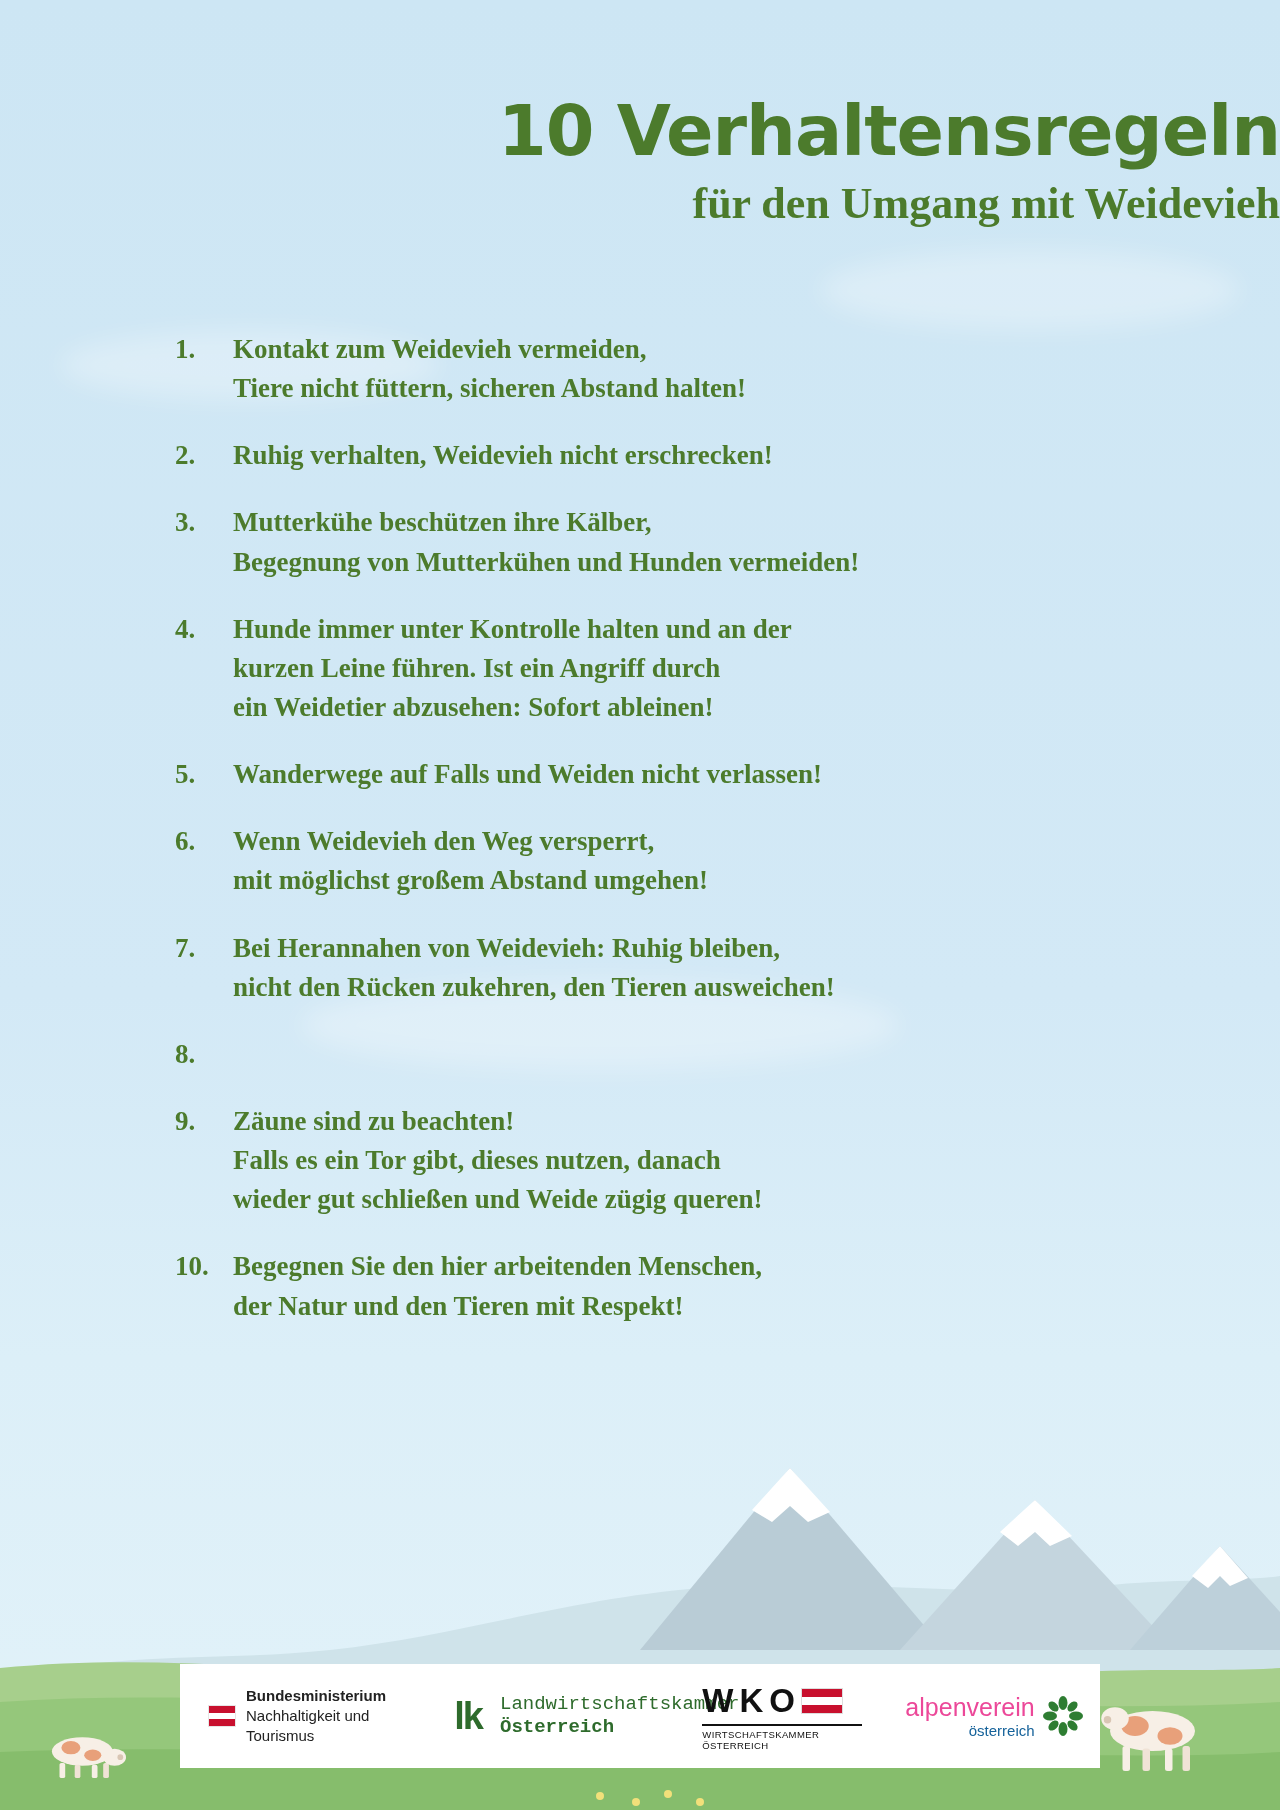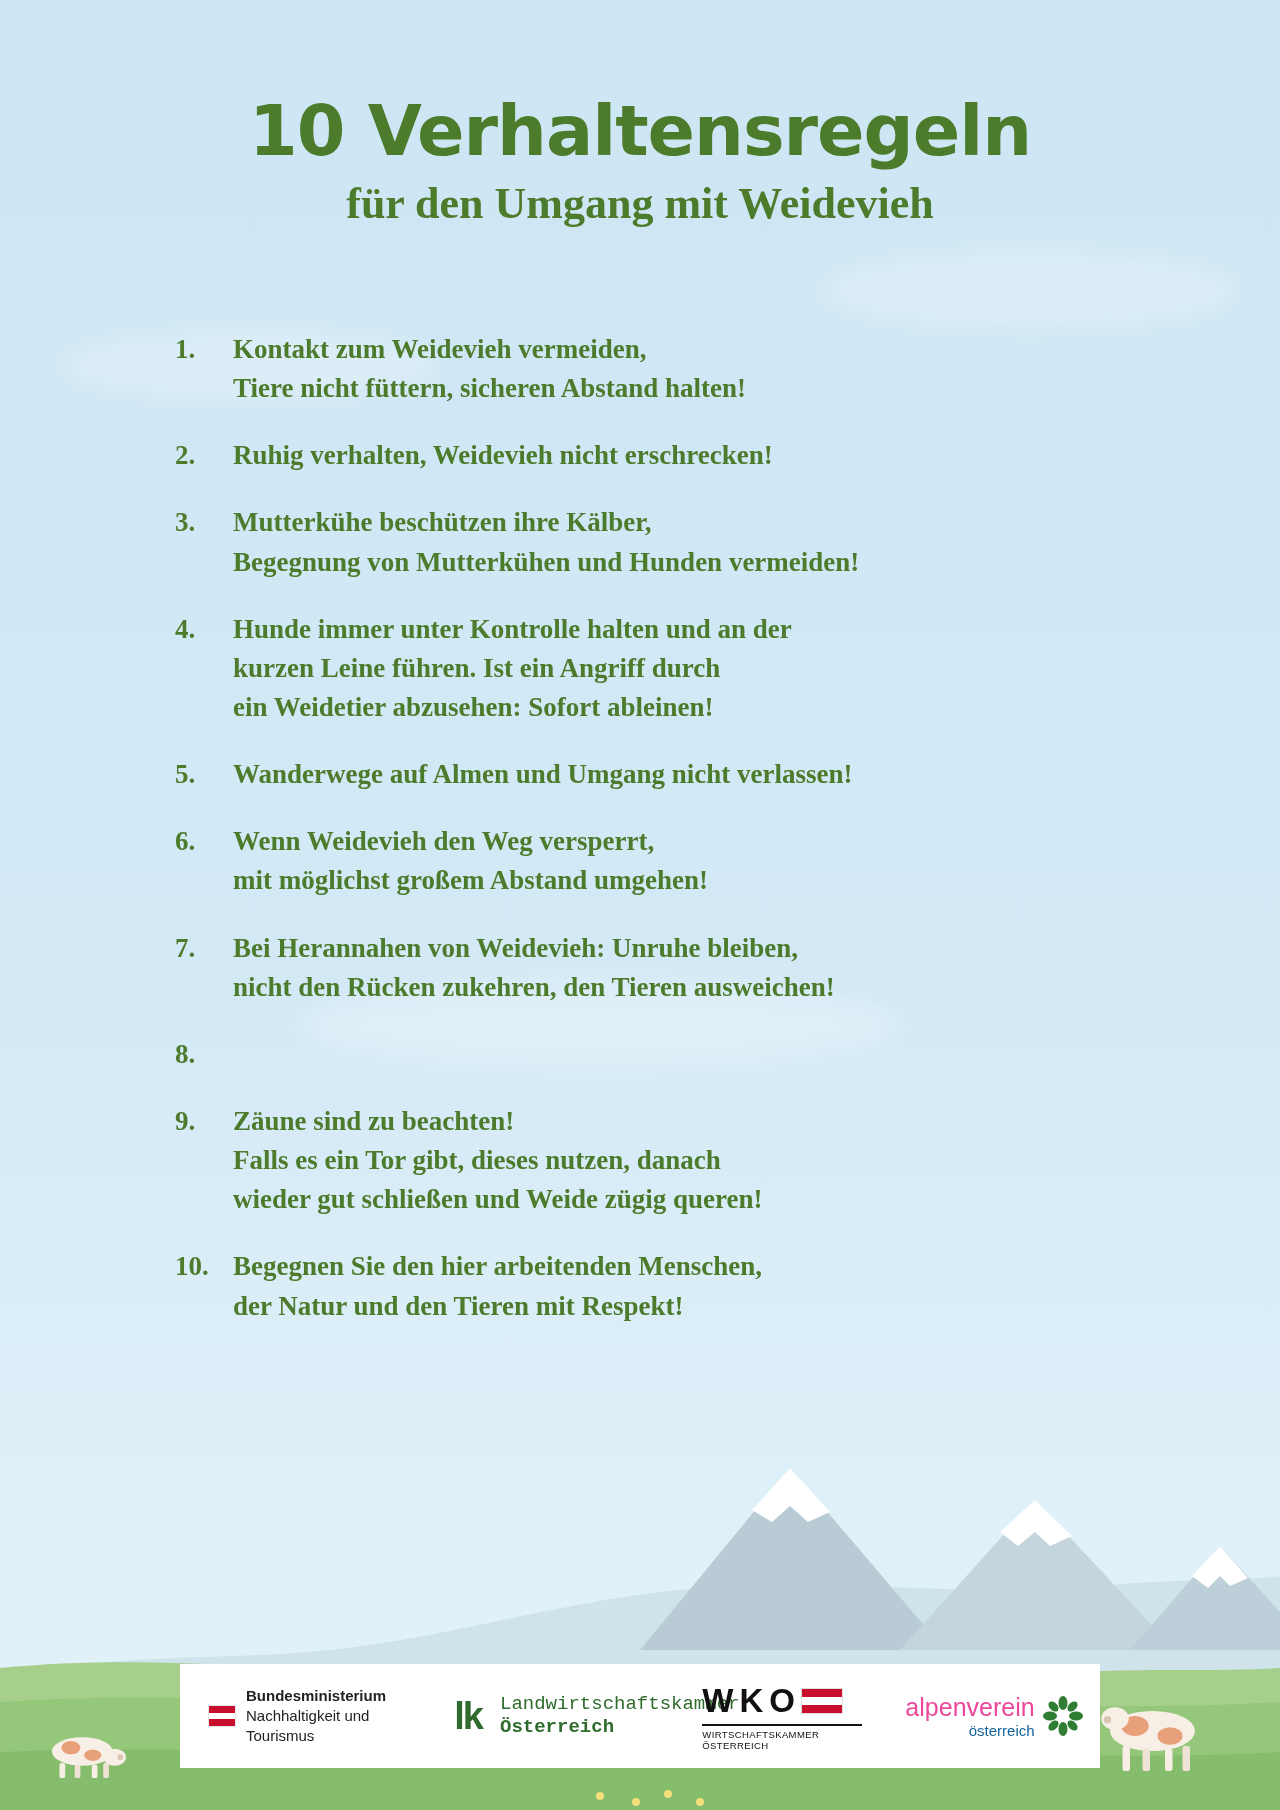--- a/index.html
+++ b/index.html
@@ -37,21 +37,21 @@
     width: 1280px;
     height: 460px;
   }
 
   
   .headline {
     position: absolute;
     top: 96px;
     left: 0;
     width: 1280px;
-    text-align: center;
+    text-align: right;
     color: #4b7a2b;
   }
   .headline .line1 {
     font-family: "DejaVu Sans", sans-serif;
     font-weight: bold;
     font-size: 70px;
     letter-spacing: -1px;
     line-height: 1.0;
     color: #4c7b2c;
   }
@@ -285,30 +285,30 @@
 Begegnung von Mutterkühen und Hunden vermeiden!</div>
     </div>
     <div class="rule">
       <div class="num">4.</div>
       <div class="txt">Hunde immer unter Kontrolle halten und an der
 kurzen Leine führen. Ist ein Angriff durch
 ein Weidetier abzusehen: Sofort ableinen!</div>
     </div>
     <div class="rule">
       <div class="num">5.</div>
-      <div class="txt">Wanderwege auf Almen und Umgang nicht verlassen!</div>
+      <div class="txt">Wanderwege auf Falls und Weiden nicht verlassen!</div>
     </div>
     <div class="rule">
       <div class="num">6.</div>
       <div class="txt">Wenn Weidevieh den Weg versperrt,
 mit möglichst großem Abstand umgehen!</div>
     </div>
     <div class="rule">
       <div class="num">7.</div>
-      <div class="txt">Bei Herannahen von Weidevieh: Unruhe bleiben,
+      <div class="txt">Bei Herannahen von Weidevieh: Ruhig bleiben,
 nicht den Rücken zukehren, den Tieren ausweichen!</div>
     </div>
     <div class="rule">
       <div class="num">8.</div>
     </div>
     <div class="rule">
       <div class="num">9.</div>
       <div class="txt">Zäune sind zu beachten!
 Falls es ein Tor gibt, dieses nutzen, danach
 wieder gut schließen und Weide zügig queren!</div>

